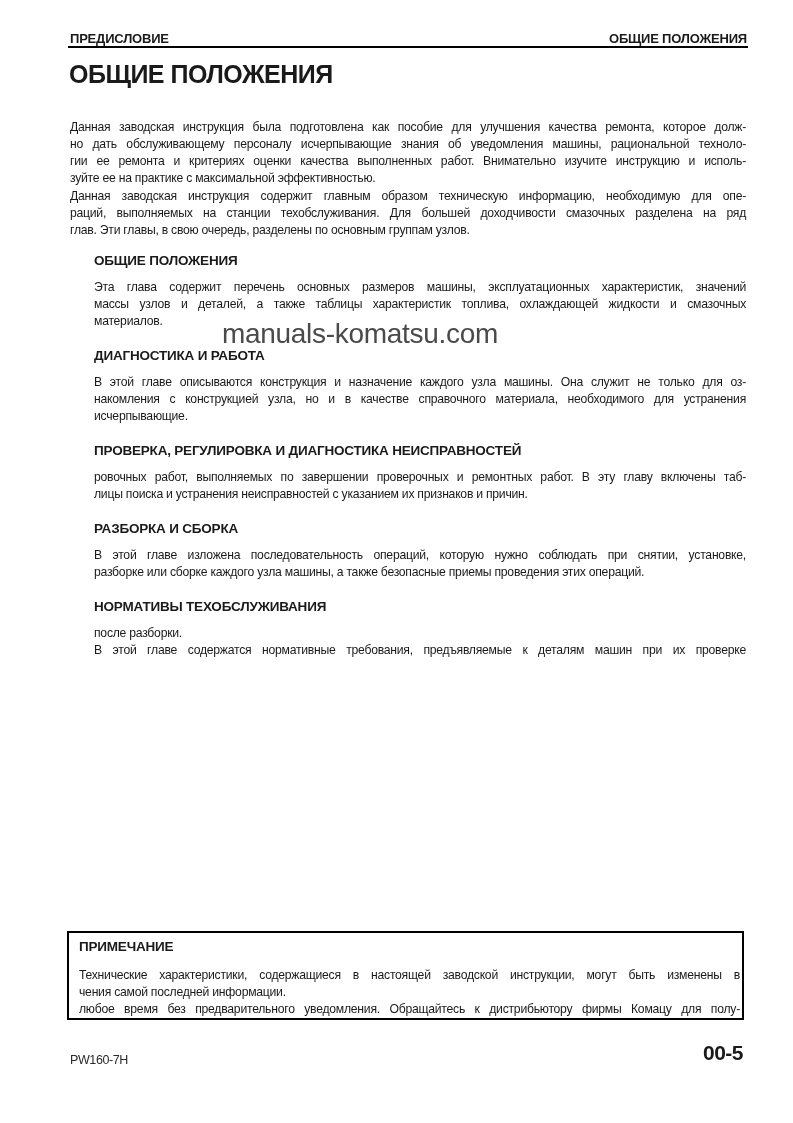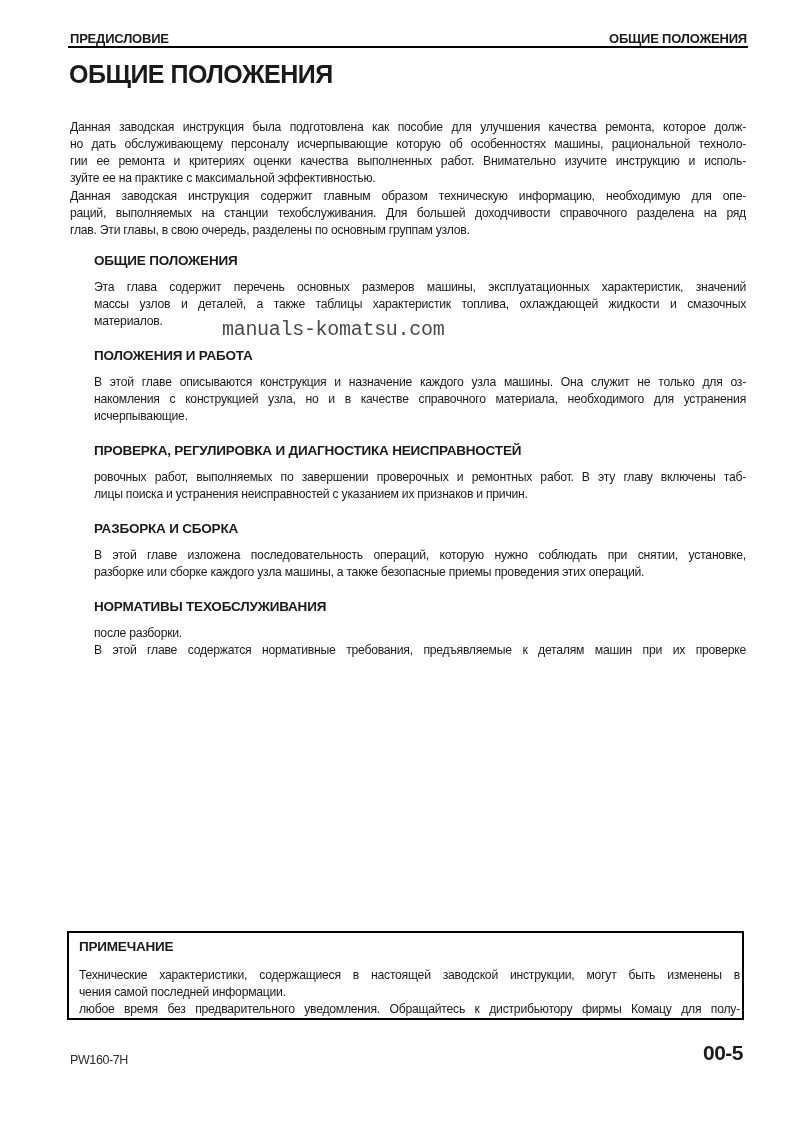--- a/index.html
+++ b/index.html
@@ -37,22 +37,22 @@
   
   .para { font-size:12.2px; line-height:17px; letter-spacing:-0.25px; }
   .jline { text-align:justify; text-align-last:justify; white-space:normal; }
   .jline.last { text-align-last:left; }
 
   .intro-1 { position:absolute; left:70px; right:47px; top:103px;margin-top:16px; }
   .intro-2 { position:absolute; left:70px; right:47px; top:188px; }
 
   .watermark {
     position:absolute; left:222px; top:318px;
-    font-size:20px; letter-spacing:-0.3px;
-    color:#4a4a4a; white-space:nowrap;font-family:Liberation Mono, monospace;
+    font-size:28px; letter-spacing:-0.3px;
+    color:#4a4a4a; white-space:nowrap;
   }
 
   
   .sections { position:absolute; left:94px; right:47px; top:252px; }
   .section-heading {
     font-size:13.5px; font-weight:bold; letter-spacing:-0.2px;
     line-height:17px; margin:17px 0 10px 0;
   }
   .section:first-child .section-heading { margin-top:0; }
 
@@ -90,43 +90,43 @@
   <div class="header-row">
     <span>ПРЕДИСЛОВИЕ</span>
     <span>ОБЩИЕ ПОЛОЖЕНИЯ</span>
   </div>
   <div class="top-rule"></div>
 
   <h1 class="doc-title" style="margin:0;">ОБЩИЕ ПОЛОЖЕНИЯ</h1>
 
   <div class="para intro-1">
       <div class="jline">Данная заводская инструкция была подготовлена как пособие для улучшения качества ремонта, которое долж-</div>
-      <div class="jline">но дать обслуживающему персоналу исчерпывающие которую об особенностях машины, рациональной техноло-</div>
+      <div class="jline">но дать обслуживающему персоналу исчерпывающие знания об уведомления машины, рациональной техноло-</div>
       <div class="jline">гии ее ремонта и критериях оценки качества выполненных работ. Внимательно изучите инструкцию и исполь-</div>
       <div class="jline last">зуйте ее на практике с максимальной эффективностью.</div>
     </div>
   <div class="para intro-2">
       <div class="jline">Данная заводская инструкция содержит главным образом техническую информацию, необходимую для опе-</div>
-      <div class="jline">раций, выполняемых на станции техобслуживания. Для большей доходчивости справочного разделена на ряд</div>
+      <div class="jline">раций, выполняемых на станции техобслуживания. Для большей доходчивости смазочных разделена на ряд</div>
       <div class="jline last">глав. Эти главы, в свою очередь, разделены по основным группам узлов.</div>
     </div>
 
   <div class="watermark">manuals-komatsu.com</div>
 
   <div class="sections">
     <div class="section">
       <div class="section-heading">ОБЩИЕ ПОЛОЖЕНИЯ</div>
       <div class="para section-body">
           <div class="jline">Эта глава содержит перечень основных размеров машины, эксплуатационных характеристик, значений</div>
           <div class="jline">массы узлов и деталей, а также таблицы характеристик топлива, охлаждающей жидкости и смазочных</div>
           <div class="jline last">материалов.</div>
         </div>
     </div>
     <div class="section">
-      <div class="section-heading">ПОЛОЖЕНИЯ И РАБОТА</div>
+      <div class="section-heading">ДИАГНОСТИКА И РАБОТА</div>
       <div class="para section-body">
           <div class="jline">В этой главе описываются конструкция и назначение каждого узла машины. Она служит не только для оз-</div>
           <div class="jline">накомления с конструкцией узла, но и в качестве справочного материала, необходимого для устранения</div>
           <div class="jline last">исчерпывающие.</div>
         </div>
     </div>
     <div class="section">
       <div class="section-heading">ПРОВЕРКА, РЕГУЛИРОВКА И ДИАГНОСТИКА НЕИСПРАВНОСТЕЙ</div>
       <div class="para section-body">
           <div class="jline">ровочных работ, выполняемых по завершении проверочных и ремонтных работ. В эту главу включены таб-</div>

